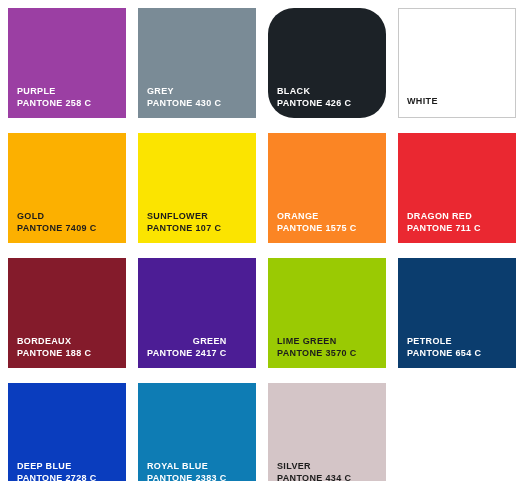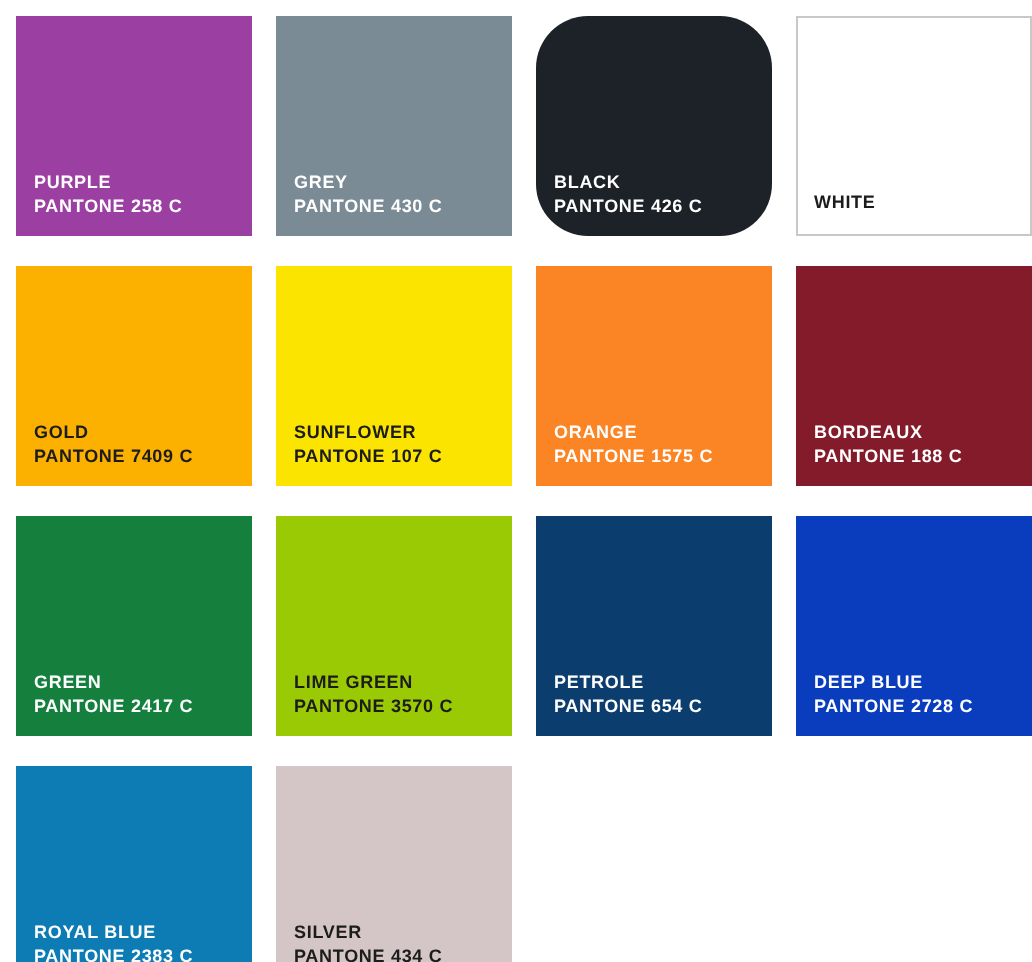--- a/index.html
+++ b/index.html
@@ -107,27 +107,33 @@
         <span class="swatch-name">SUNFLOWER</span>
         <span class="swatch-code">PANTONE 107 C</span>
       </div>
     </div>
     <div class="swatch light-text" style="background: rgb(251, 133, 36);">
       <div class="swatch-caption">
         <span class="swatch-name">ORANGE</span>
         <span class="swatch-code">PANTONE 1575 C</span>
       </div>
     </div>
+    <div class="swatch light-text" style="background: rgb(234, 40, 49);">
+      <div class="swatch-caption">
+        <span class="swatch-name">DRAGON RED</span>
+        <span class="swatch-code">PANTONE 711 C</span>
+      </div>
+    </div>
     <div class="swatch light-text" style="background: rgb(132, 27, 43);">
       <div class="swatch-caption">
         <span class="swatch-name">BORDEAUX</span>
         <span class="swatch-code">PANTONE 188 C</span>
       </div>
     </div>
-    <div class="swatch light-text" style="background: #15803d;">
+    <div class="swatch light-text" style="background: #4c1d95; text-align: right;">
       <div class="swatch-caption">
         <span class="swatch-name">GREEN</span>
         <span class="swatch-code">PANTONE 2417 C</span>
       </div>
     </div>
     <div class="swatch dark-text" style="background: rgb(154, 202, 3);">
       <div class="swatch-caption">
         <span class="swatch-name">LIME GREEN</span>
         <span class="swatch-code">PANTONE 3570 C</span>
       </div>

